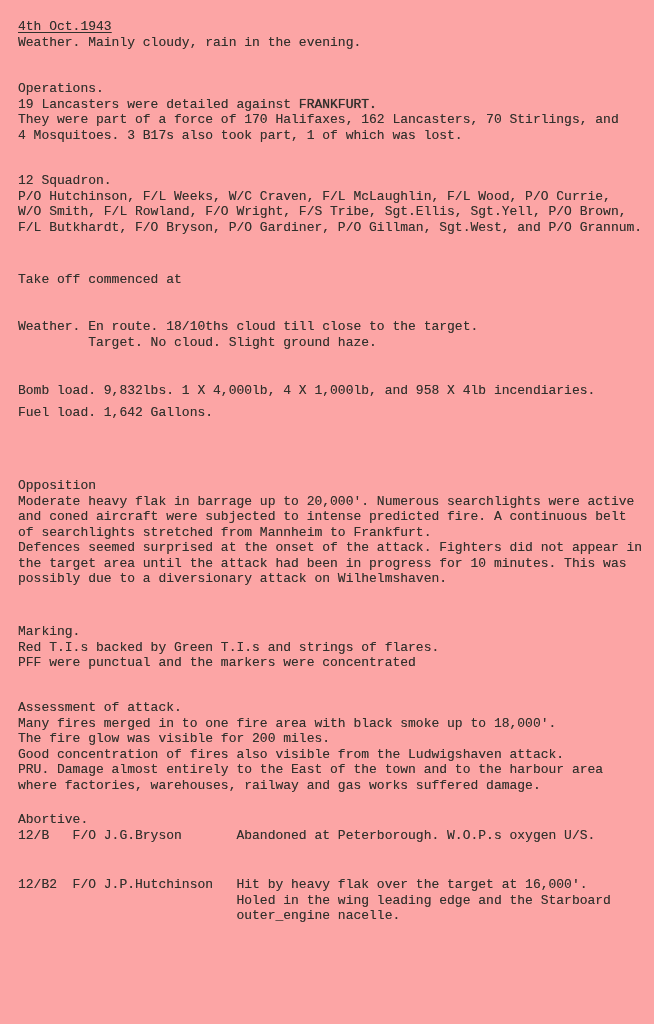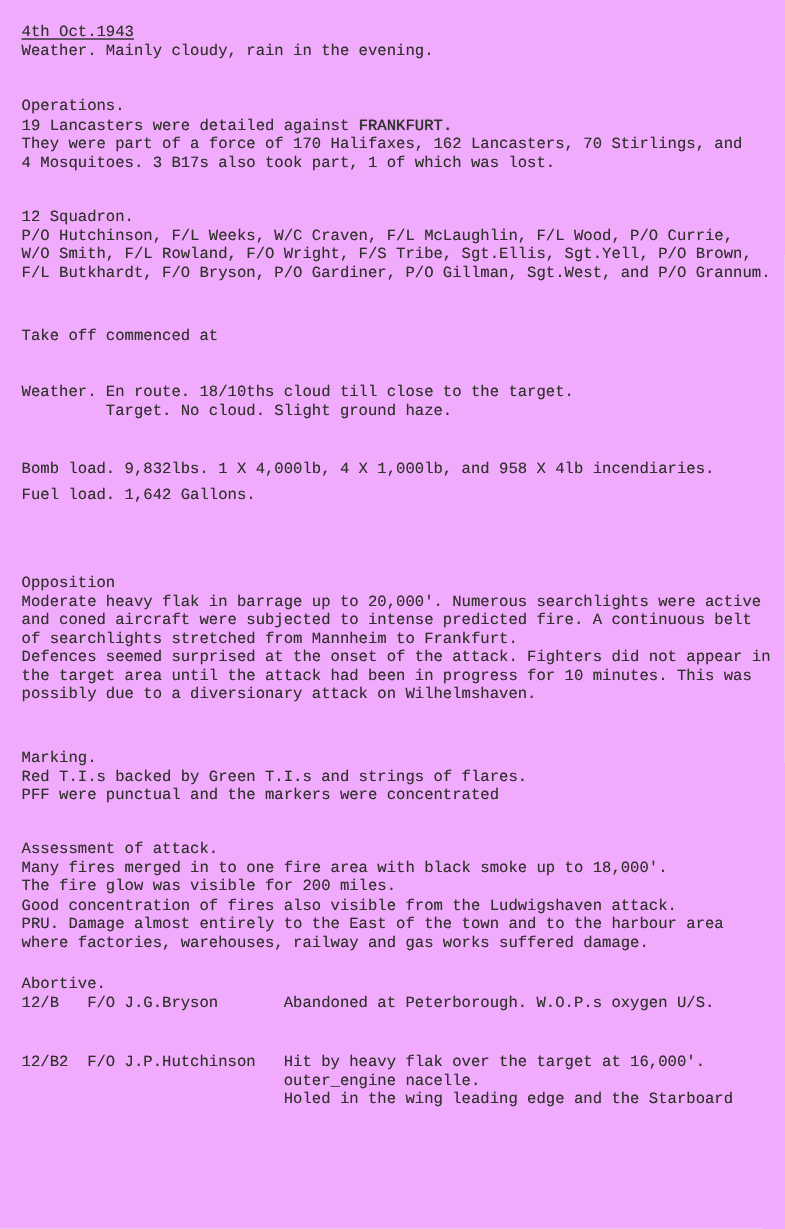--- a/index.html
+++ b/index.html
@@ -1,20 +1,20 @@
 <!DOCTYPE html>
 <html><head>
 <meta charset="utf-8">
 <style>
   html, body { margin: 0; padding: 0; background: #e8e8e8; }
   .page {
     position: relative;
     width: 654px;
     height: 1024px;
-    background: #f0abfc;
+    background: #fca5a5;
     overflow: hidden;
     font-family: "Liberation Mono", "DejaVu Sans Mono", monospace;
     font-size: 13px;
     line-height: 15.5px;
     color: #31302c;
   }
   .para {
     position: absolute;
     left: 18px;
     white-space: pre;
@@ -46,14 +46,14 @@
     <div class="para"><div class="line"><span>Operations.</span></div><div class="line"><span>19 Lancasters were detailed against </span><span class="b">FRANKFURT.</span></div><div class="line"><span>They were part of a force of 170 Halifaxes, 162 Lancasters, 70 Stirlings, and</span></div><div class="line"><span>4 Mosquitoes. 3 B17s also took part, 1 of which was lost.</span></div></div>
     <div class="para"><div class="line"><span>12 Squadron.</span></div><div class="line"><span>P/O Hutchinson, F/L Weeks, W/C Craven, F/L McLaughlin, F/L Wood, P/O Currie,</span></div><div class="line"><span>W/O Smith, F/L Rowland, F/O Wright, F/S Tribe, Sgt.Ellis, Sgt.Yell, P/O Brown,</span></div><div class="line"><span>F/L Butkhardt, F/O Bryson, P/O Gardiner, P/O Gillman, Sgt.West, and P/O Grannum.</span></div></div>
     <div class="para"><div class="line"><span>Take off commenced at</span></div></div>
     <div class="para"><div class="line"><span>Weather. En route. 18/10ths cloud till close to the target.</span></div><div class="line"><span>         Target. No cloud. Slight ground haze.</span></div></div>
     <div class="para"><div class="line"><span>Bomb load. 9,832lbs. 1 X 4,000lb, 4 X 1,000lb, and 958 X 4lb incendiaries.</span></div></div>
     <div class="para"><div class="line"><span>Fuel load. 1,642 Gallons.</span></div></div>
     <div class="para"><div class="line"><span>Opposition</span></div><div class="line"><span>Moderate heavy flak in barrage up to 20,000'. Numerous searchlights were active</span></div><div class="line"><span>and coned aircraft were subjected to intense predicted fire. A continuous belt</span></div><div class="line"><span>of searchlights stretched from Mannheim to Frankfurt.</span></div><div class="line"><span>Defences seemed surprised at the onset of the attack. Fighters did not appear in</span></div><div class="line"><span>the target area until the attack had been in progress for 10 minutes. This was</span></div><div class="line"><span>possibly due to a diversionary attack on Wilhelmshaven.</span></div></div>
     <div class="para"><div class="line"><span>Marking.</span></div><div class="line"><span>Red T.I.s backed by Green T.I.s and strings of flares.</span></div><div class="line"><span>PFF were punctual and the markers were concentrated</span></div></div>
     <div class="para"><div class="line"><span>Assessment of attack.</span></div><div class="line"><span>Many fires merged in to one fire area with black smoke up to 18,000'.</span></div><div class="line"><span>The fire glow was visible for 200 miles.</span></div><div class="line"><span>Good concentration of fires also visible from the Ludwigshaven attack.</span></div><div class="line"><span>PRU. Damage almost entirely to the East of the town and to the harbour area</span></div><div class="line"><span>where factories, warehouses, railway and gas works suffered damage.</span></div></div>
     <div class="para"><div class="line"><span>Abortive.</span></div><div class="line"><span>12/B   F/O J.G.Bryson       Abandoned at Peterborough. W.O.P.s oxygen U/S.</span></div></div>
-    <div class="para"><div class="line"><span>12/B2  F/O J.P.Hutchinson   Hit by heavy flak over the target at 16,000'.</span></div><div class="line"><span>                            outer_engine nacelle.</span></div><div class="line"><span>                            Holed in the wing leading edge and the Starboard</span></div></div>
+    <div class="para"><div class="line"><span>12/B2  F/O J.P.Hutchinson   Hit by heavy flak over the target at 16,000'.</span></div><div class="line"><span>                            Holed in the wing leading edge and the Starboard</span></div><div class="line"><span>                            outer_engine nacelle.</span></div></div>
   </div>
 
 </body></html>

